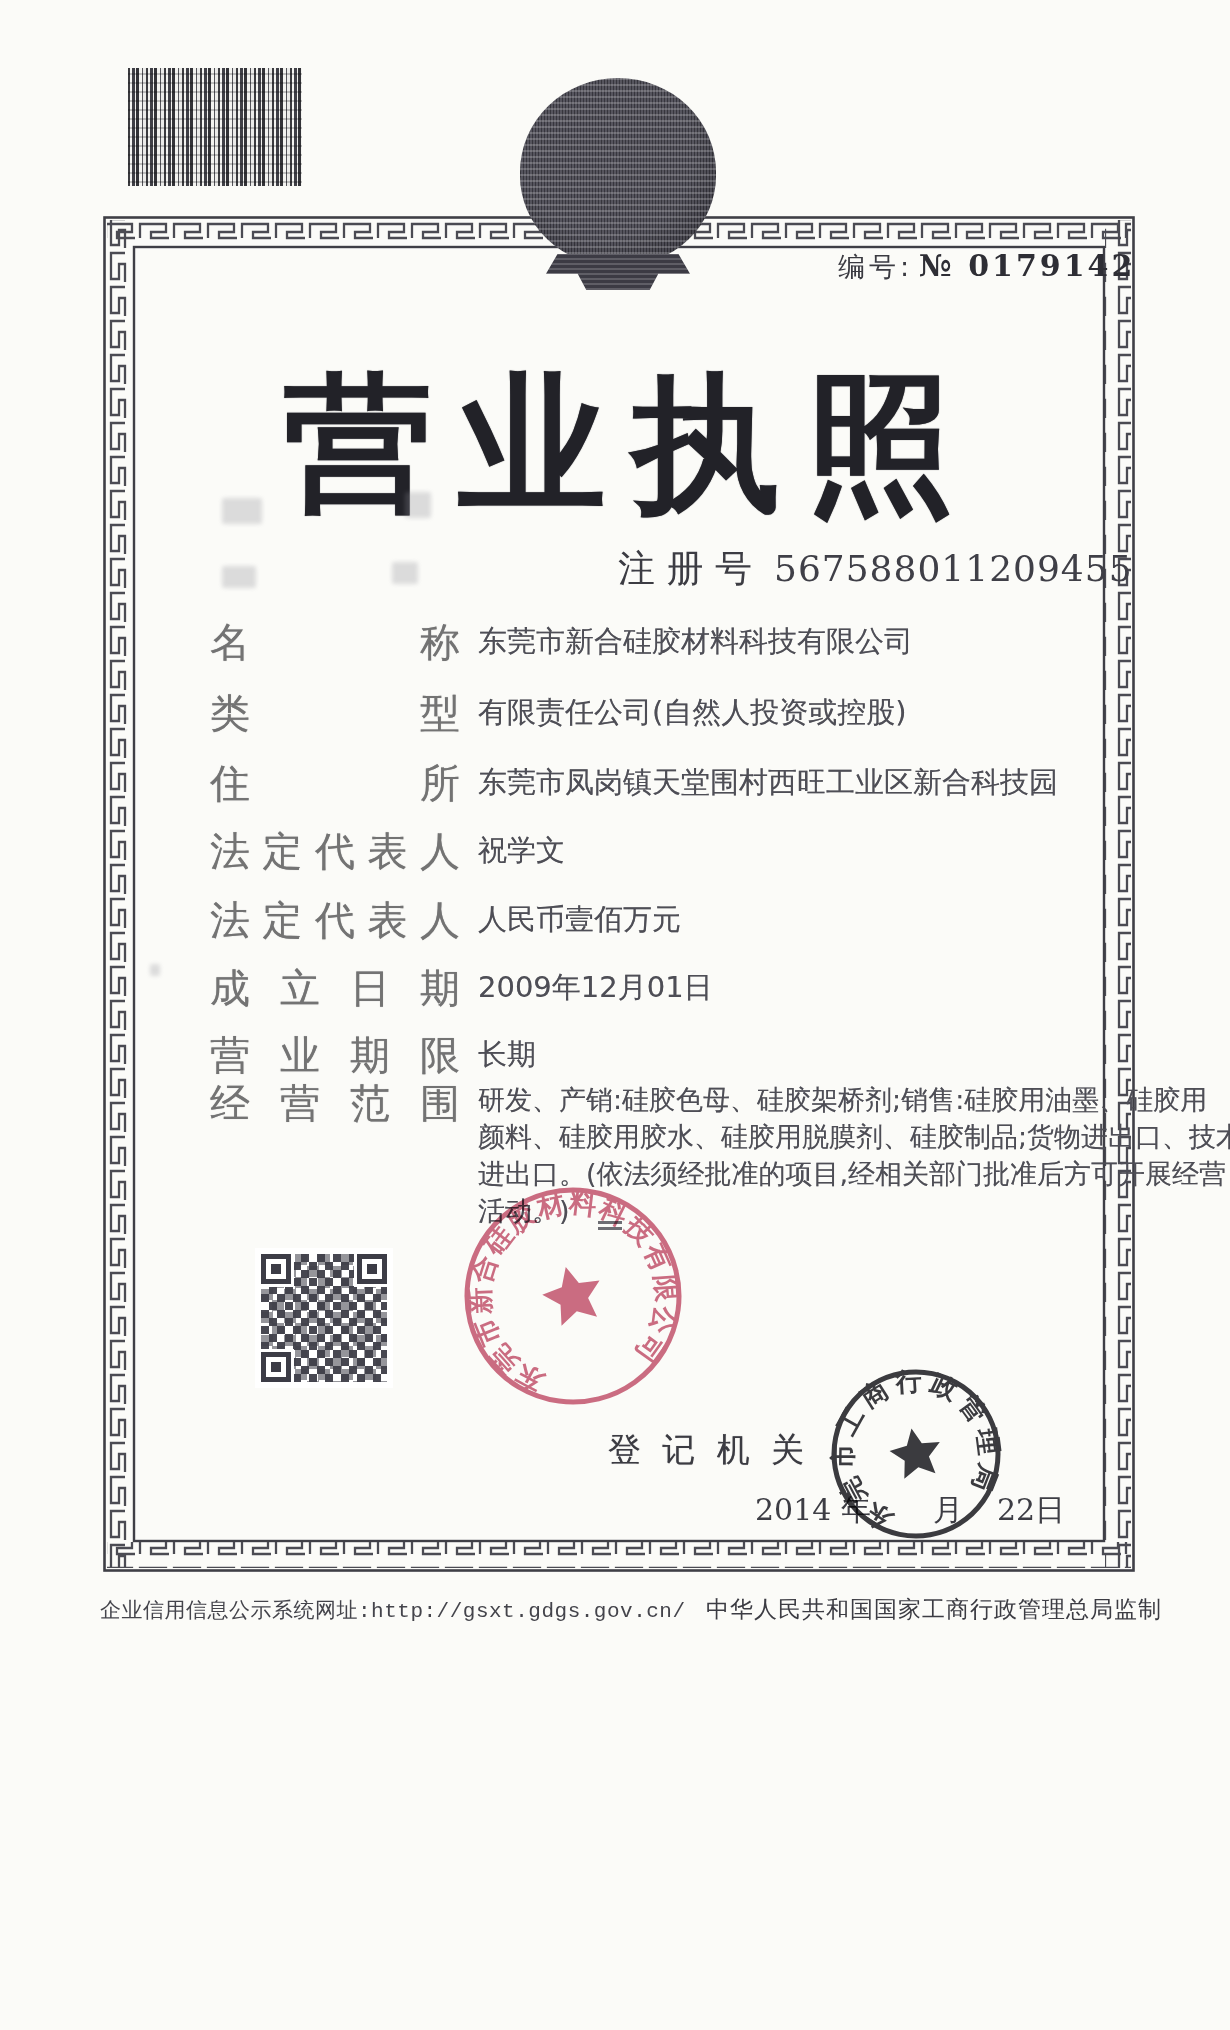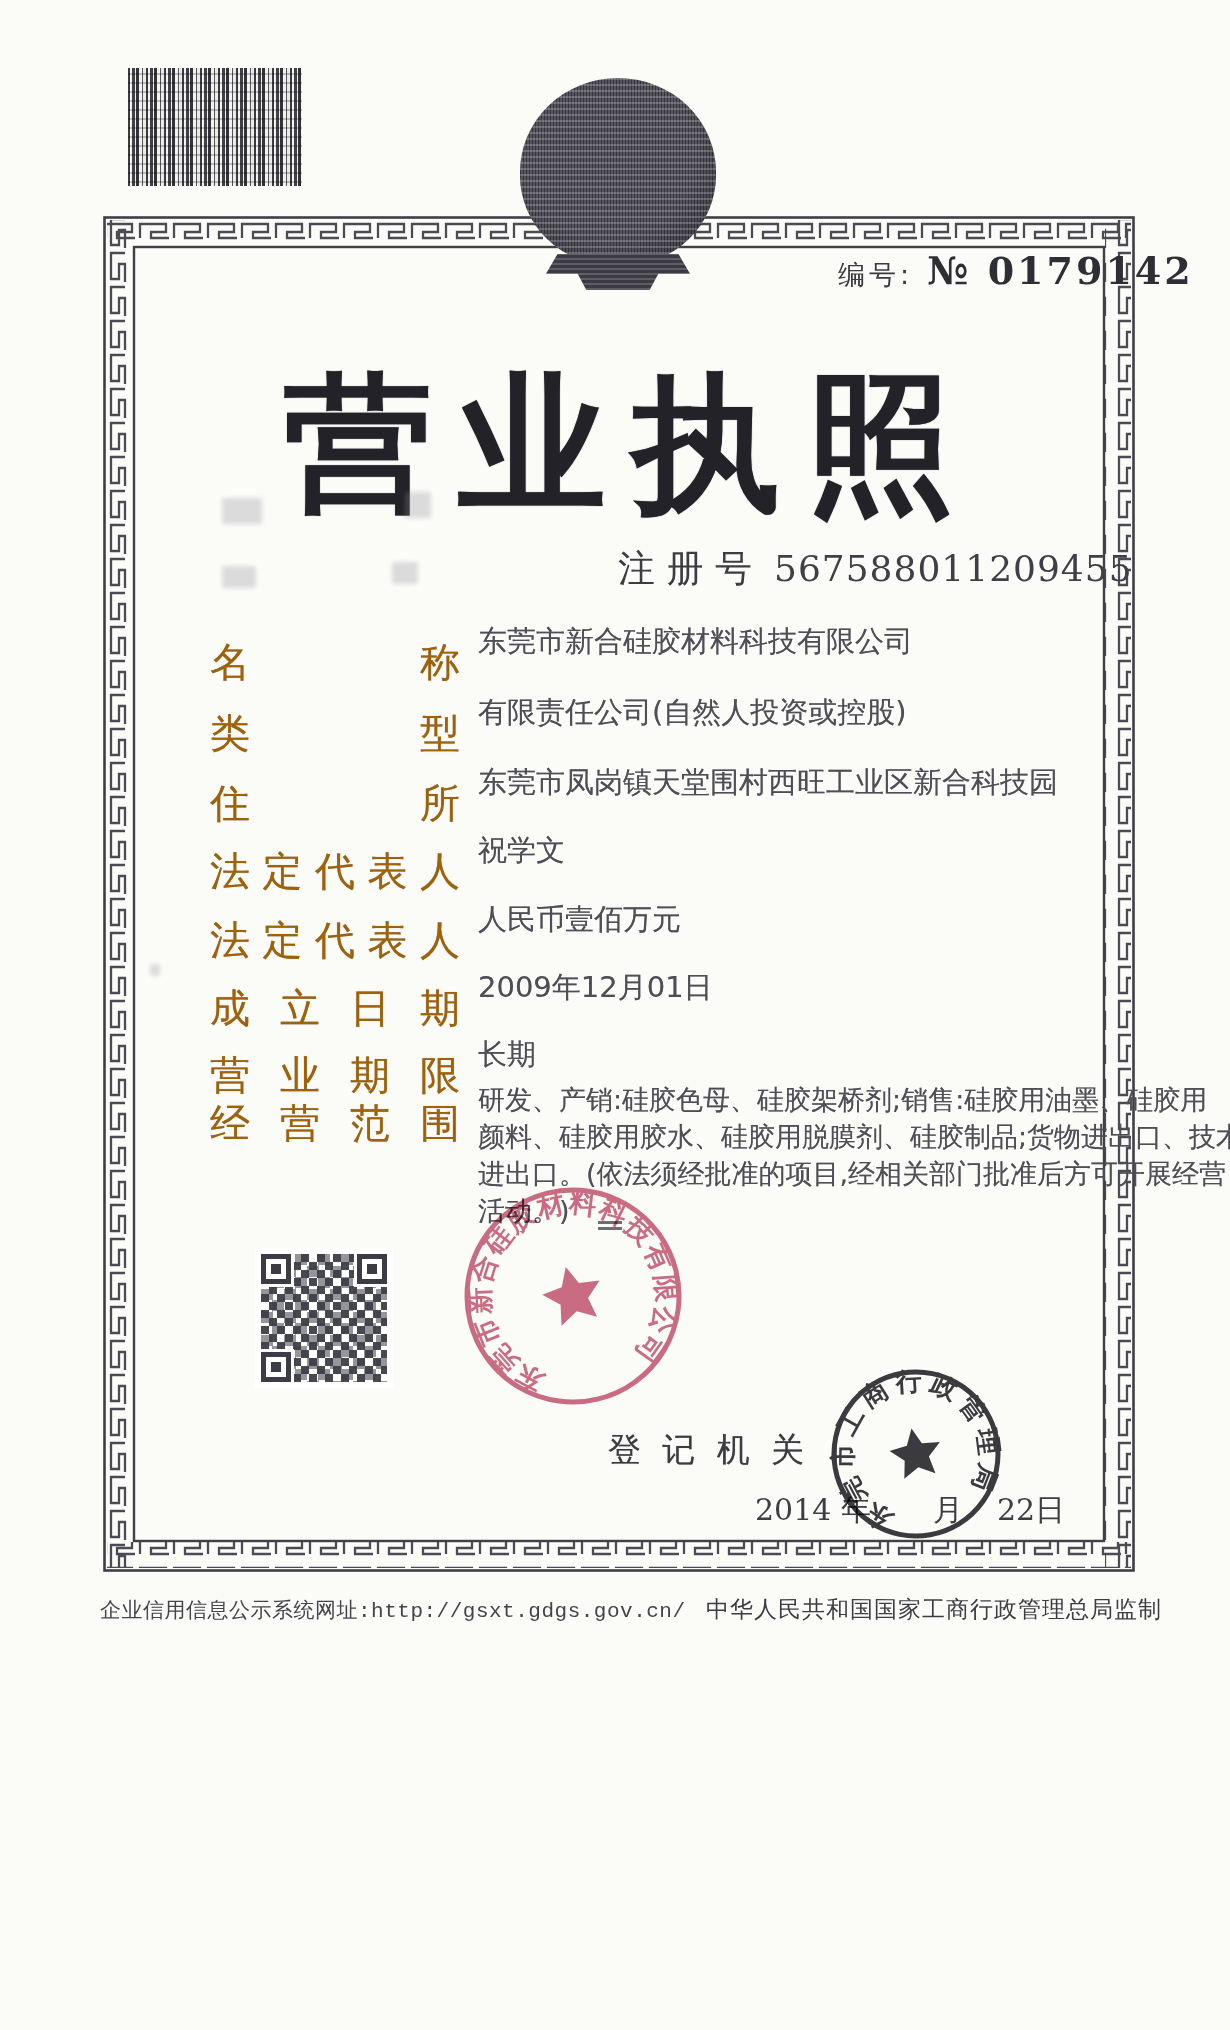--- a/index.html
+++ b/index.html
@@ -26,36 +26,36 @@
       radial-gradient(circle at 45% 40%, #4b4a54 0 55%, #38373f 80%, #32313a 100%);
   }
   .emblem-base { position:absolute; left:34px; top:176px; width:144px; height:36px;
     clip-path:polygon(8% 0, 92% 0, 100% 55%, 78% 55%, 72% 100%, 28% 100%, 22% 55%, 0 55%);
     background:
       repeating-linear-gradient(0deg, rgba(255,255,255,.18) 0 2px, rgba(0,0,0,0) 2px 5px),
       #3c3b44; }
 
   
   .frame { left:103px; top:216px; width:1032px; height:1356px; z-index:1; pointer-events:none; }
-  .serial { left:838px; top:248px; z-index:2; display:flex; align-items:baseline; gap:14px; }
+  .serial { left:838px; top:248px; z-index:2; display:flex; align-items:baseline; gap:6px; }
   .serial-label { font-size:27px; color:#3a3a41; letter-spacing:4px; }
-  .serial-no { font-size:38px; font-weight:bold; color:#2e2e35; font-family:"DejaVu Serif","Liberation Serif",serif; letter-spacing:3px; }
+  .serial-no { font-size:30px; font-weight:bold; color:#2e2e35; font-family:"DejaVu Serif","Liberation Serif",serif; letter-spacing:3px; }
 
   .title { left:103px; top:346px; width:1032px; text-align:center; z-index:2;
     font-size:148px; font-weight:900; color:#222228; letter-spacing:26px; text-indent:26px;
     text-shadow:0 0 1px rgba(40,40,46,.8); filter:blur(.3px); }
 
   .regno-row { left:618px; top:544px; z-index:2; display:flex; align-items:baseline; }
   .regno-label { width:134px; font-size:37px; color:#3c3c43; text-align:justify; text-align-last:justify; }
   .regno-value { margin-left:22px; font-size:36px; color:#3f3f47;
     font-family:"DejaVu Serif","Liberation Serif",serif; letter-spacing:1px; }
 
   .row { left:0; width:1230px; z-index:2; }
   .row .flabel { position:absolute; left:210px; width:250px; font-size:40px; font-weight:500;
-    color:#a16207; text-align:justify; text-align-last:justify; text-shadow:0 0 .7px rgba(60,60,66,.55);margin-top:20px; }
+    color:#737373; text-align:justify; text-align-last:justify; text-shadow:0 0 .7px rgba(60,60,66,.55); }
   .row .fvalue { position:absolute; left:478px; top:7px; font-size:29px; color:#4e4e56;
     white-space:nowrap; text-shadow:0 0 .6px rgba(70,70,78,.5); }
   .scope-lines { position:absolute; left:478px; top:5px; }
   .scope-lines div { font-size:27px; line-height:37px; color:#4e4e56; white-space:nowrap;
     text-shadow:0 0 .6px rgba(70,70,78,.5); }
   .scope-mark { left:598px; top:1218px; width:24px; height:12px; z-index:2;
     background:repeating-linear-gradient(0deg,#4a4a52 0 3px,transparent 3px 6px); opacity:.8; }
 
   
   .qr { left:255px; top:1248px; width:138px; height:140px; background:#fff; padding:6px; z-index:2; filter:blur(.3px); }

